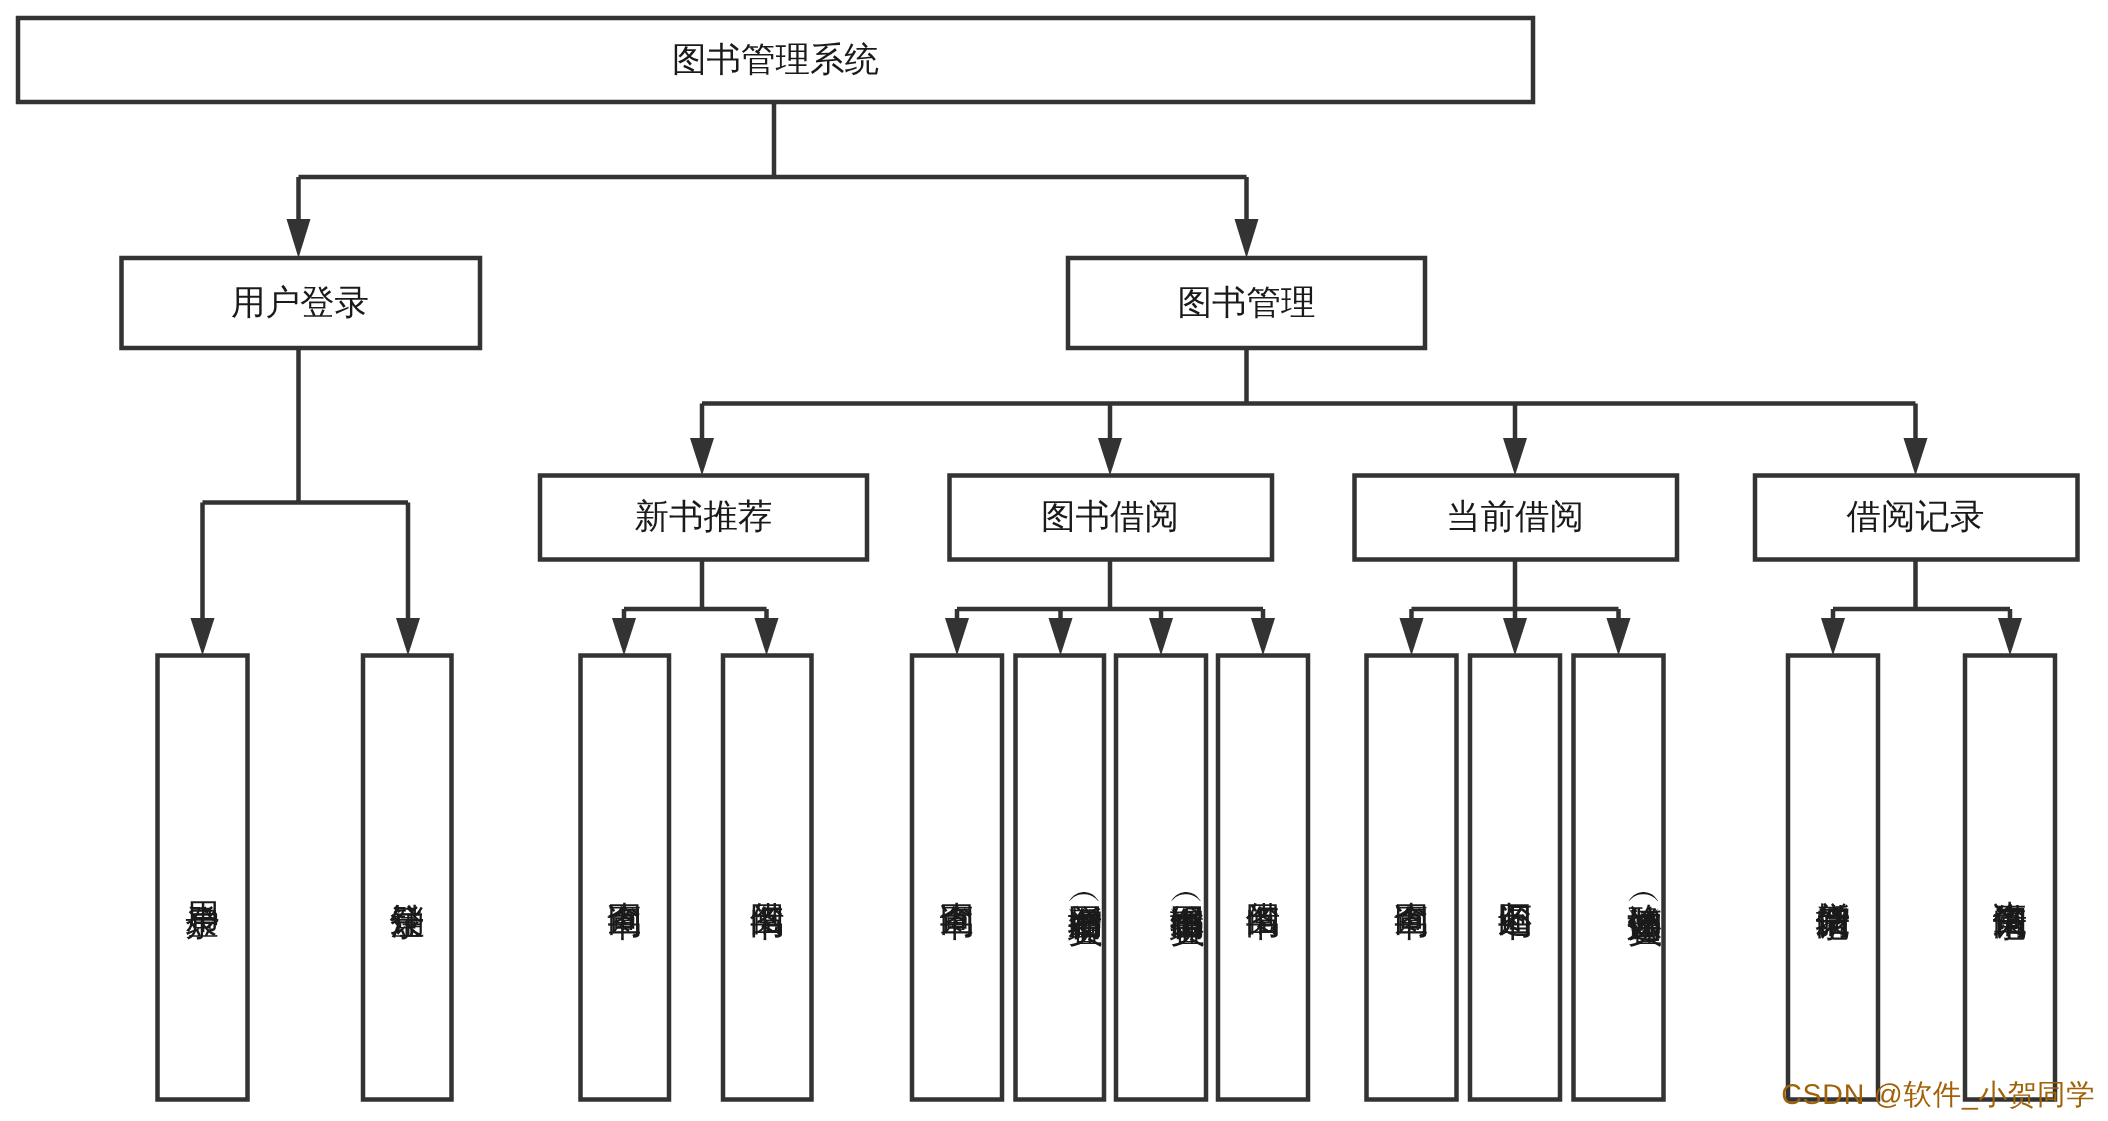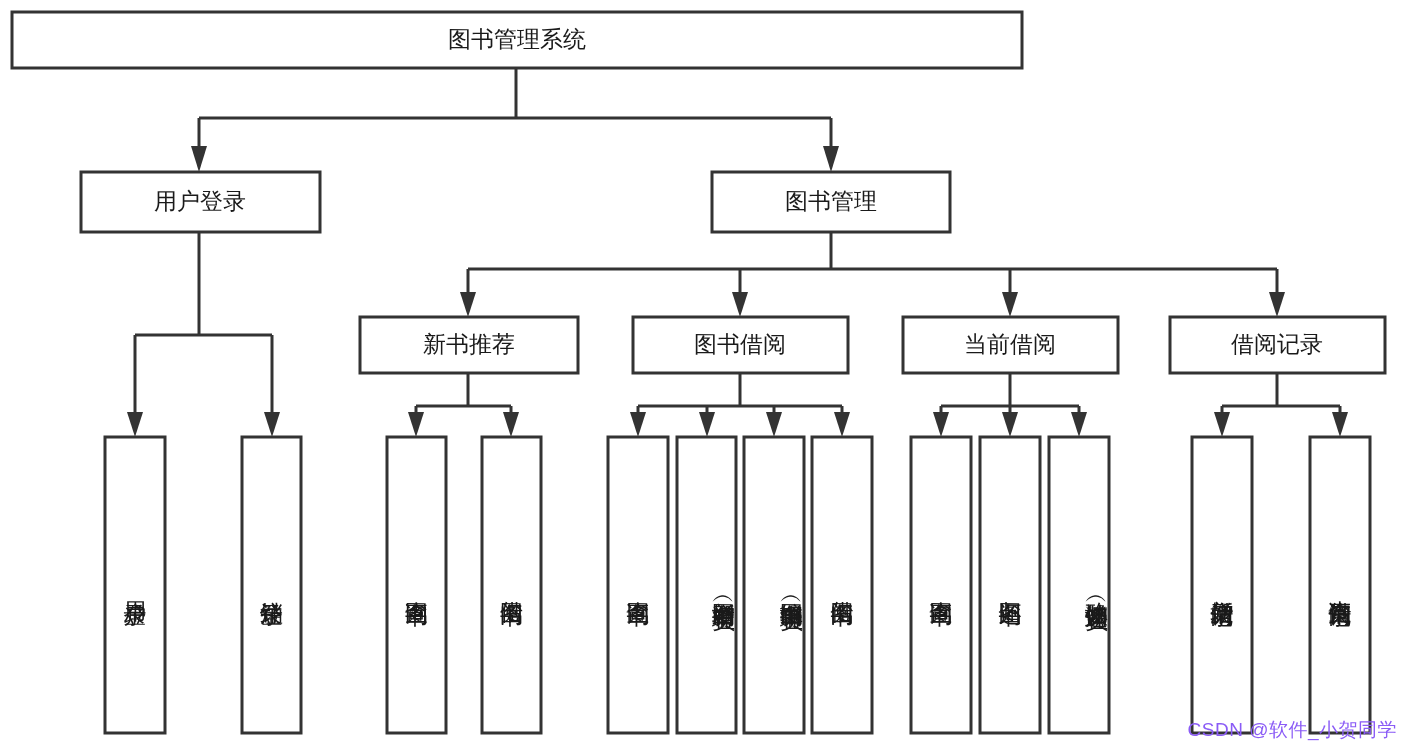--- a/index.html
+++ b/index.html
@@ -63,21 +63,21 @@
     justify-content: center;
     white-space: nowrap;
     pointer-events: none;
   }
   .watermark {
     position: absolute;
     right: 8px;
     bottom: 4px;
     font-family: "Liberation Sans", "DejaVu Sans", sans-serif;
     font-size: 19px;
-    color: #8b5cf6;
+    color: #a16207;
     white-space: nowrap;
     letter-spacing: 0.5px;
   }
 </style>
 </head>
 <body>
 
 <div id="diagram-root">
 
   <svg id="flow" viewBox="0 0 1405 747" xmlns="http://www.w3.org/2000/svg">

